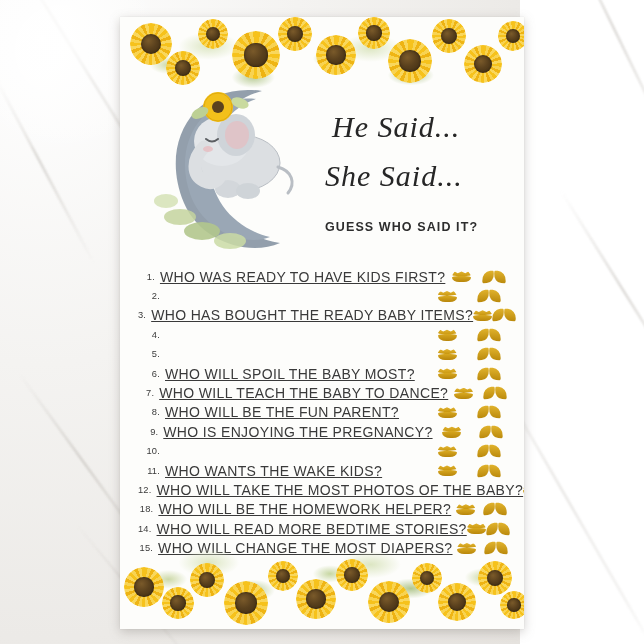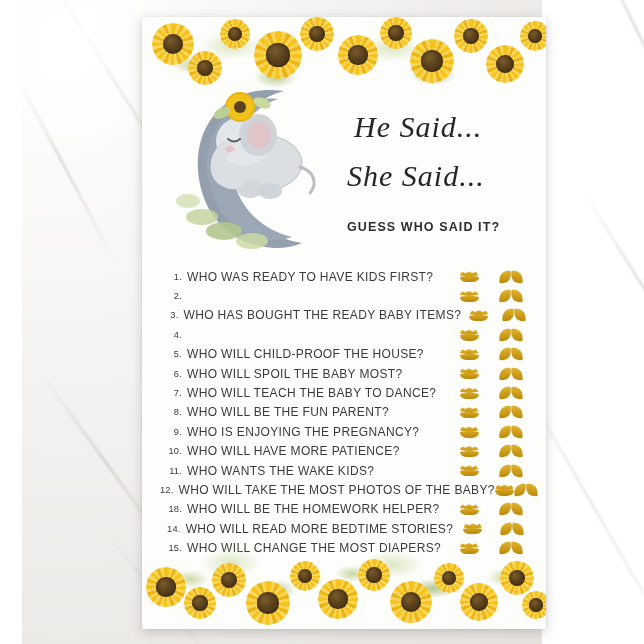--- a/index.html
+++ b/index.html
@@ -15,21 +15,20 @@
   }
 
   
   #backdrop {
     position: relative;
     width: 520px;
     height: 644px;
     background:
       radial-gradient(ellipse at 8% 6%, #ffffff 0%, #f4f3f1 38%, #eceae7 70%, #e6e3df 100%),
       linear-gradient(125deg, #f7f6f4 0%, #efedea 45%, #e9e6e2 100%);
-    margin-left: 22px;
   }
   .marble-vein {
     position: absolute;
     background: linear-gradient(90deg, rgba(190,186,180,0) 0%, rgba(176,171,164,0.55) 45%, rgba(190,186,180,0) 100%);
     filter: blur(1.2px);
     transform-origin: center;
   }
   .v1 { left: -40px; top: 92px;  width: 280px; height: 2px;  transform: rotate(58deg); }
   .v2 { left: -60px; top: 170px; width: 210px; height: 1.5px;transform: rotate(62deg); }
   .v3 { left: 470px; top: 40px;  width: 300px; height: 2px;  transform: rotate(64deg); }
@@ -171,24 +170,25 @@
   .qnum {
     width: 22px;
     text-align: right;
     padding-right: 5px;
     font-size: 9.3px;
     color: #3a3a3a;
     letter-spacing: .2px;
   }
   .qtext {
     flex: 0 0 auto;
-    font-size: 12px;
+    font-size: 14px;
     color: #3a3a3a;
     letter-spacing: .35px;
     white-space: nowrap;
+    text-decoration: underline;
   }
   .qspacer { flex: 1 1 auto; }
   .icon-cell {
     width: 42px;
     display: flex;
     justify-content: center;
     align-items: center;
   }
 
   
@@ -402,21 +402,20 @@
         <span class="icon-cell">
             <span class="mous">
               <span class="l"></span>
               <span class="r"></span>
             </span>
           </span>
       </div>
 
       <div class="qrow">
         <span class="qnum">5.</span>
-        <span class="qtext">WHO WILL CHILD-PROOF THE HOUSE?</span>
         <span class="qspacer"></span>
         <span class="icon-cell">
             <span class="lips"></span>
           </span>
         <span class="icon-cell">
             <span class="mous">
               <span class="l"></span>
               <span class="r"></span>
             </span>
           </span>
@@ -477,21 +476,20 @@
         <span class="icon-cell">
             <span class="mous">
               <span class="l"></span>
               <span class="r"></span>
             </span>
           </span>
       </div>
 
       <div class="qrow">
         <span class="qnum">10.</span>
-        <span class="qtext">WHO WILL HAVE MORE PATIENCE?</span>
         <span class="qspacer"></span>
         <span class="icon-cell">
             <span class="lips"></span>
           </span>
         <span class="icon-cell">
             <span class="mous">
               <span class="l"></span>
               <span class="r"></span>
             </span>
           </span>

